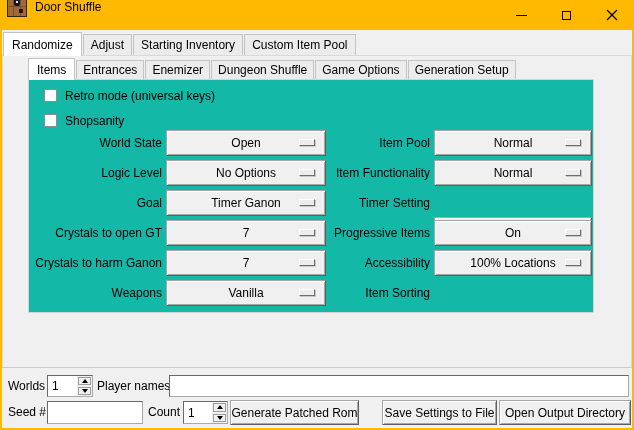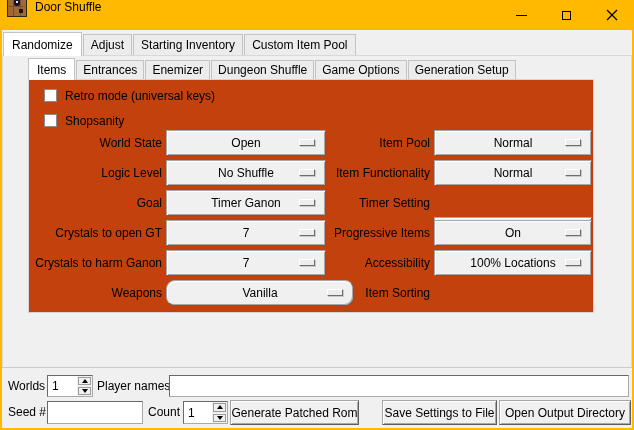--- a/index.html
+++ b/index.html
@@ -27,21 +27,21 @@
   .inner-tabs{top:27px;left:26px;height:22px;z-index:4;}
   .tab{
     background:#ececec;border:1px solid #c3c3c3;border-bottom:none;
     padding:0 7px;display:flex;align-items:center;height:21px;
     margin-right:1px;white-space:nowrap;cursor:default;
   }
   .inner-tabs .tab{height:19px;padding:0 6px;}
   .tab.active{background:#ffffff;height:24px;margin-bottom:-1px;position:relative;z-index:5;padding:8px 8px;}
   .inner-tabs .tab.active{height:22px;}
   .outer-pane{position:absolute;top:25px;left:0;right:0;bottom:0;border:1px solid #d9d9d9;background:#f0f0f0;}
-  .inner-pane{position:absolute;top:49px;left:26px;width:566px;height:234px;border:1px solid #d4d4d4;background:#c2410c;z-index:2;}
+  .inner-pane{position:absolute;top:49px;left:26px;width:566px;height:234px;border:1px solid #d4d4d4;background:#14b8a6;z-index:2;}
   
   .check-row{position:absolute;left:15px;display:flex;align-items:center;gap:8px;height:15px;}
   .checkbox{width:13px;height:13px;background:#fff;border:1px solid #8b8b8b;flex:0 0 auto;}
   
   .opt-label{position:absolute;text-align:right;line-height:26px;white-space:nowrap;}
   .opt-btn{
     position:absolute;height:26px;background:#f0f0f0;
     border:1px solid;border-color:#a6a6a6 #5e5e5e #5e5e5e #a6a6a6;
     box-shadow:inset 1px 1px 0 #ffffff, inset -1px -1px 0 #a8a8a8;
     display:flex;align-items:center;justify-content:center;cursor:default;
@@ -162,21 +162,21 @@
       </div>
 
       <div class="opt-label" style="top:50px;left:4px;width:129px;">World State</div>
       <div class="opt-btn" style="top:50px;left:137px;width:160px;">
           <span>Open</span>
           <span class="menu-indicator"></span>
         </div>
 
       <div class="opt-label" style="top:80px;left:4px;width:129px;">Logic Level</div>
       <div class="opt-btn" style="top:80px;left:137px;width:160px;">
-          <span>No Shuffle</span>
+          <span>No Options</span>
           <span class="menu-indicator"></span>
         </div>
 
       <div class="opt-label" style="top:110px;left:4px;width:129px;">Goal</div>
       <div class="opt-btn" style="top:110px;left:137px;width:160px;">
           <span>Timer Ganon</span>
           <span class="menu-indicator"></span>
         </div>
 
       <div class="opt-label" style="top:140px;left:4px;width:129px;">Crystals to open GT</div>
@@ -185,21 +185,21 @@
           <span class="menu-indicator"></span>
         </div>
 
       <div class="opt-label" style="top:170px;left:4px;width:129px;">Crystals to harm Ganon</div>
       <div class="opt-btn" style="top:170px;left:137px;width:160px;">
           <span>7</span>
           <span class="menu-indicator"></span>
         </div>
 
       <div class="opt-label" style="top:200px;left:4px;width:129px;">Weapons</div>
-      <div class="opt-btn" style="top:200px;left:137px;width:188px;border-radius:9px;">
+      <div class="opt-btn" style="top:200px;left:137px;width:160px;">
           <span>Vanilla</span>
           <span class="menu-indicator"></span>
         </div>
 
       <div class="opt-label" style="top:50px;left:295px;width:106px;">Item Pool</div>
       <div class="opt-btn" style="top:50px;left:405px;width:158px;">
           <span>Normal</span>
           <span class="menu-indicator"></span>
         </div>
 

